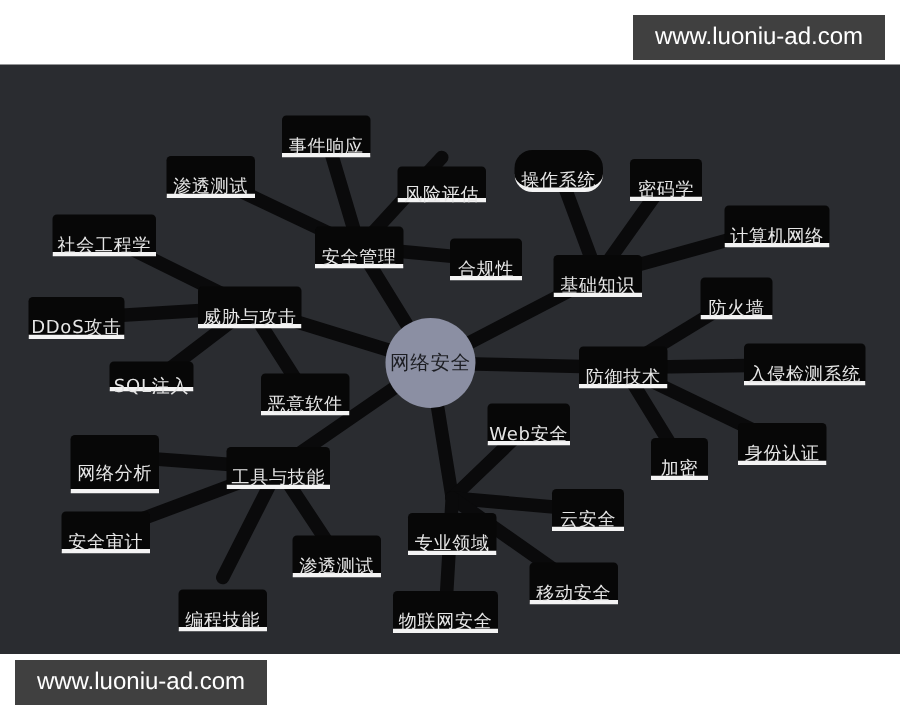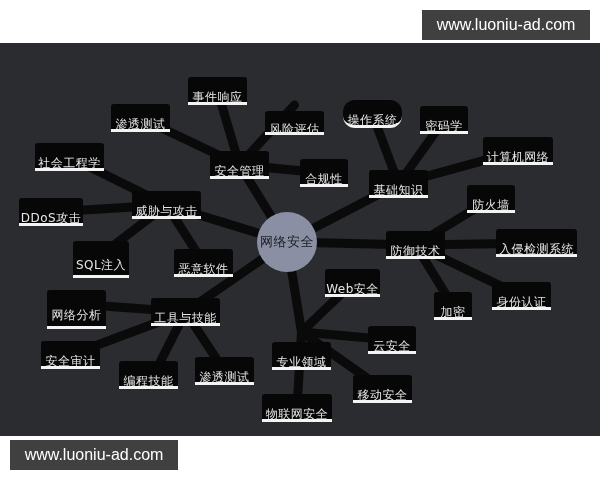--- a/index.html
+++ b/index.html
@@ -134,36 +134,36 @@
     </div>
     <div class="node" style="left: 151px; top: 298px; width: 69px; height: 28px;">
       <span>工具与技能</span>
     </div>
     <div class="node" style="left: 47px; top: 290px; width: 59px; height: 39px;">
       <span>网络分析</span>
     </div>
     <div class="node" style="left: 41px; top: 341px; width: 59px; height: 28px;">
       <span>安全审计</span>
     </div>
-    <div class="node" style="left: 119px; top: 361px; width: 59px; height: 28px; font-family: Liberation Serif, serif;">
+    <div class="node" style="left: 119px; top: 393px; width: 59px; height: 28px; font-family: Liberation Serif, serif;">
       <span>编程技能</span>
     </div>
     <div class="node" style="left: 195px; top: 357px; width: 59px; height: 28px;">
       <span>渗透测试</span>
     </div>
     <div class="node" style="left: 132px; top: 191px; width: 69px; height: 28px;">
       <span>威胁与攻击</span>
     </div>
     <div class="node" style="left: 35px; top: 143px; width: 69px; height: 28px;">
       <span>社会工程学</span>
     </div>
     <div class="node" style="left: 19px; top: 198px; width: 64px; height: 28px;">
       <span>DDoS攻击</span>
     </div>
-    <div class="node" style="left: 73px; top: 241px; width: 56px; height: 37px;">
+    <div class="node" style="left: 73px; top: 241px; width: 56px; height: 20px;">
       <span>SQL注入</span>
     </div>
     <div class="node" style="left: 174px; top: 249px; width: 59px; height: 28px;">
       <span>恶意软件</span>
     </div>
   </div>
 
 <div class="center" id="center-node" style="left: 257px; top: 212px; width: 60px; height: 60px;">
   <span>网络安全</span>
 </div>

